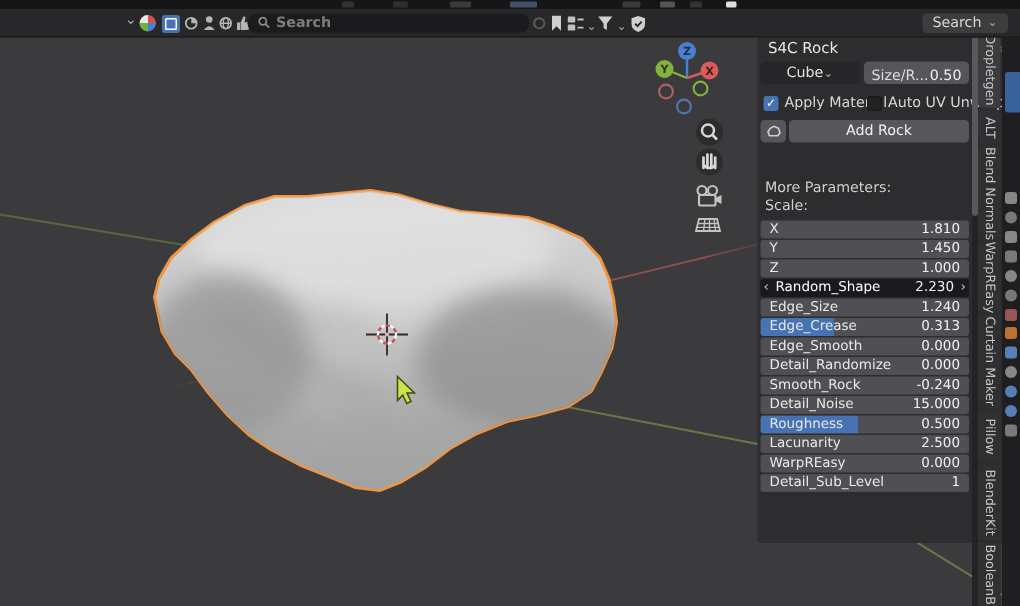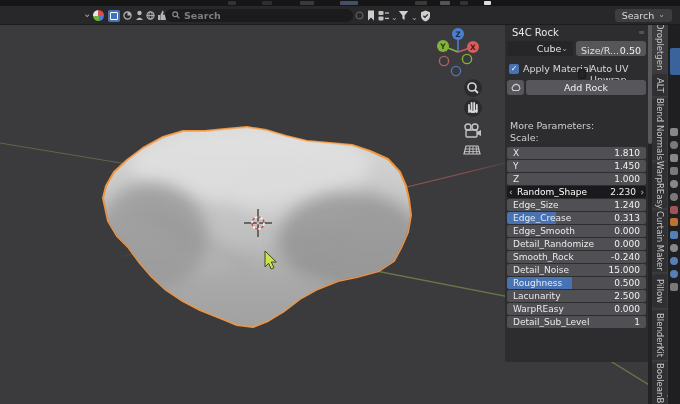--- a/index.html
+++ b/index.html
@@ -11,24 +11,24 @@
   #topsliver{left:0;top:0;width:680px;height:6px;background:#161616;z-index:6;}
   .sliv{position:absolute;top:1px;height:4px;border-radius:1px;}
   
   #header{left:0;top:6px;width:680px;height:18px;background:#28282a;border-bottom:1px solid #1c1c1c;z-index:5;}
   .hicon{position:absolute;top:3px;display:flex;align-items:center;justify-content:center;}
   #searchbox{position:absolute;left:165px;top:2.5px;width:188px;height:13px;background:#1b1b1d;border-radius:7px;display:flex;align-items:center;padding-left:7px;box-sizing:border-box;font-weight:bold;}
   #searchbox span{color:#7d7d7d;font-size:9.5px;margin-left:4px;}
   #optionsbtn{position:absolute;right:8px;top:2.5px;height:13px;padding:0 7px;background:#3d3d40;border-radius:3px;display:flex;align-items:center;gap:4px;color:#d8d8d8;font-size:9.5px;}
   .chev{color:#a8a8a8;font-size:8px;line-height:1;}
   
-  #panel{left:505px;top:22px;width:143px;height:340px;background:#2d2d2f;z-index:4;border-radius:2px;font-size:9.5px;color:#d8d8d8;}
+  #panel{left:505px;top:22px;width:143px;height:340px;background:#2d2d2f;z-index:4;border-radius:2px;font-size:9.5px;color:#d8d8d8;padding-left:24px;}
   #panel-title{position:absolute;left:7px;top:5px;font-size:10px;color:#e8e8e8;}
   #panel-menu{position:absolute;right:3px;top:6px;color:#777;font-size:8px;letter-spacing:0;}
-  #type-dd{position:absolute;left:2px;top:19px;width:66px;height:15px;background:#262628;border-radius:3px;display:flex;align-items:center;justify-content:flex-end;padding:0 5px;box-sizing:border-box;color:#e2e2e2;}
+  #type-dd{position:absolute;left:2px;top:19px;width:66px;height:15px;background:#262628;border-radius:3px;display:flex;align-items:center;justify-content:center;padding:0 5px;box-sizing:border-box;color:#e2e2e2;}
   #size-field{position:absolute;left:71px;top:19px;width:70px;height:15px;background:#56565a;border-radius:3px;display:flex;align-items:flex-end;justify-content:space-between;padding:0 5px;box-sizing:border-box;color:#f0f0f0;}
   .cbrow{position:absolute;display:flex;align-items:center;gap:4px;}
   .cbox{width:10px;height:10px;border-radius:2px;box-sizing:border-box;display:flex;align-items:center;justify-content:center;font-size:8px;color:#fff;}
   .cbox.on{background:#4772b4;}
   .cbox.off{background:#232325;border:1px solid #1a1a1a;}
   #addrock-icon{position:absolute;left:2px;top:58px;width:17px;height:15px;background:#57575b;border-radius:3px;display:flex;align-items:center;justify-content:center;}
   #addrock-btn{position:absolute;left:21px;top:58px;width:120px;height:15px;background:#57575b;border-radius:3px;display:flex;align-items:center;justify-content:center;color:#f0f0f0;}
   #rockgen-row{position:absolute;left:2px;top:78px;width:139px;height:14px;background:#323234;border-radius:3px;display:flex;align-items:center;gap:6px;padding-left:5px;box-sizing:border-box;color:#e4e4e4;}
   .plabel{position:absolute;left:5px;color:#cfcfcf;}
   #param-rows{position:absolute;left:2px;top:125px;width:139px;}

